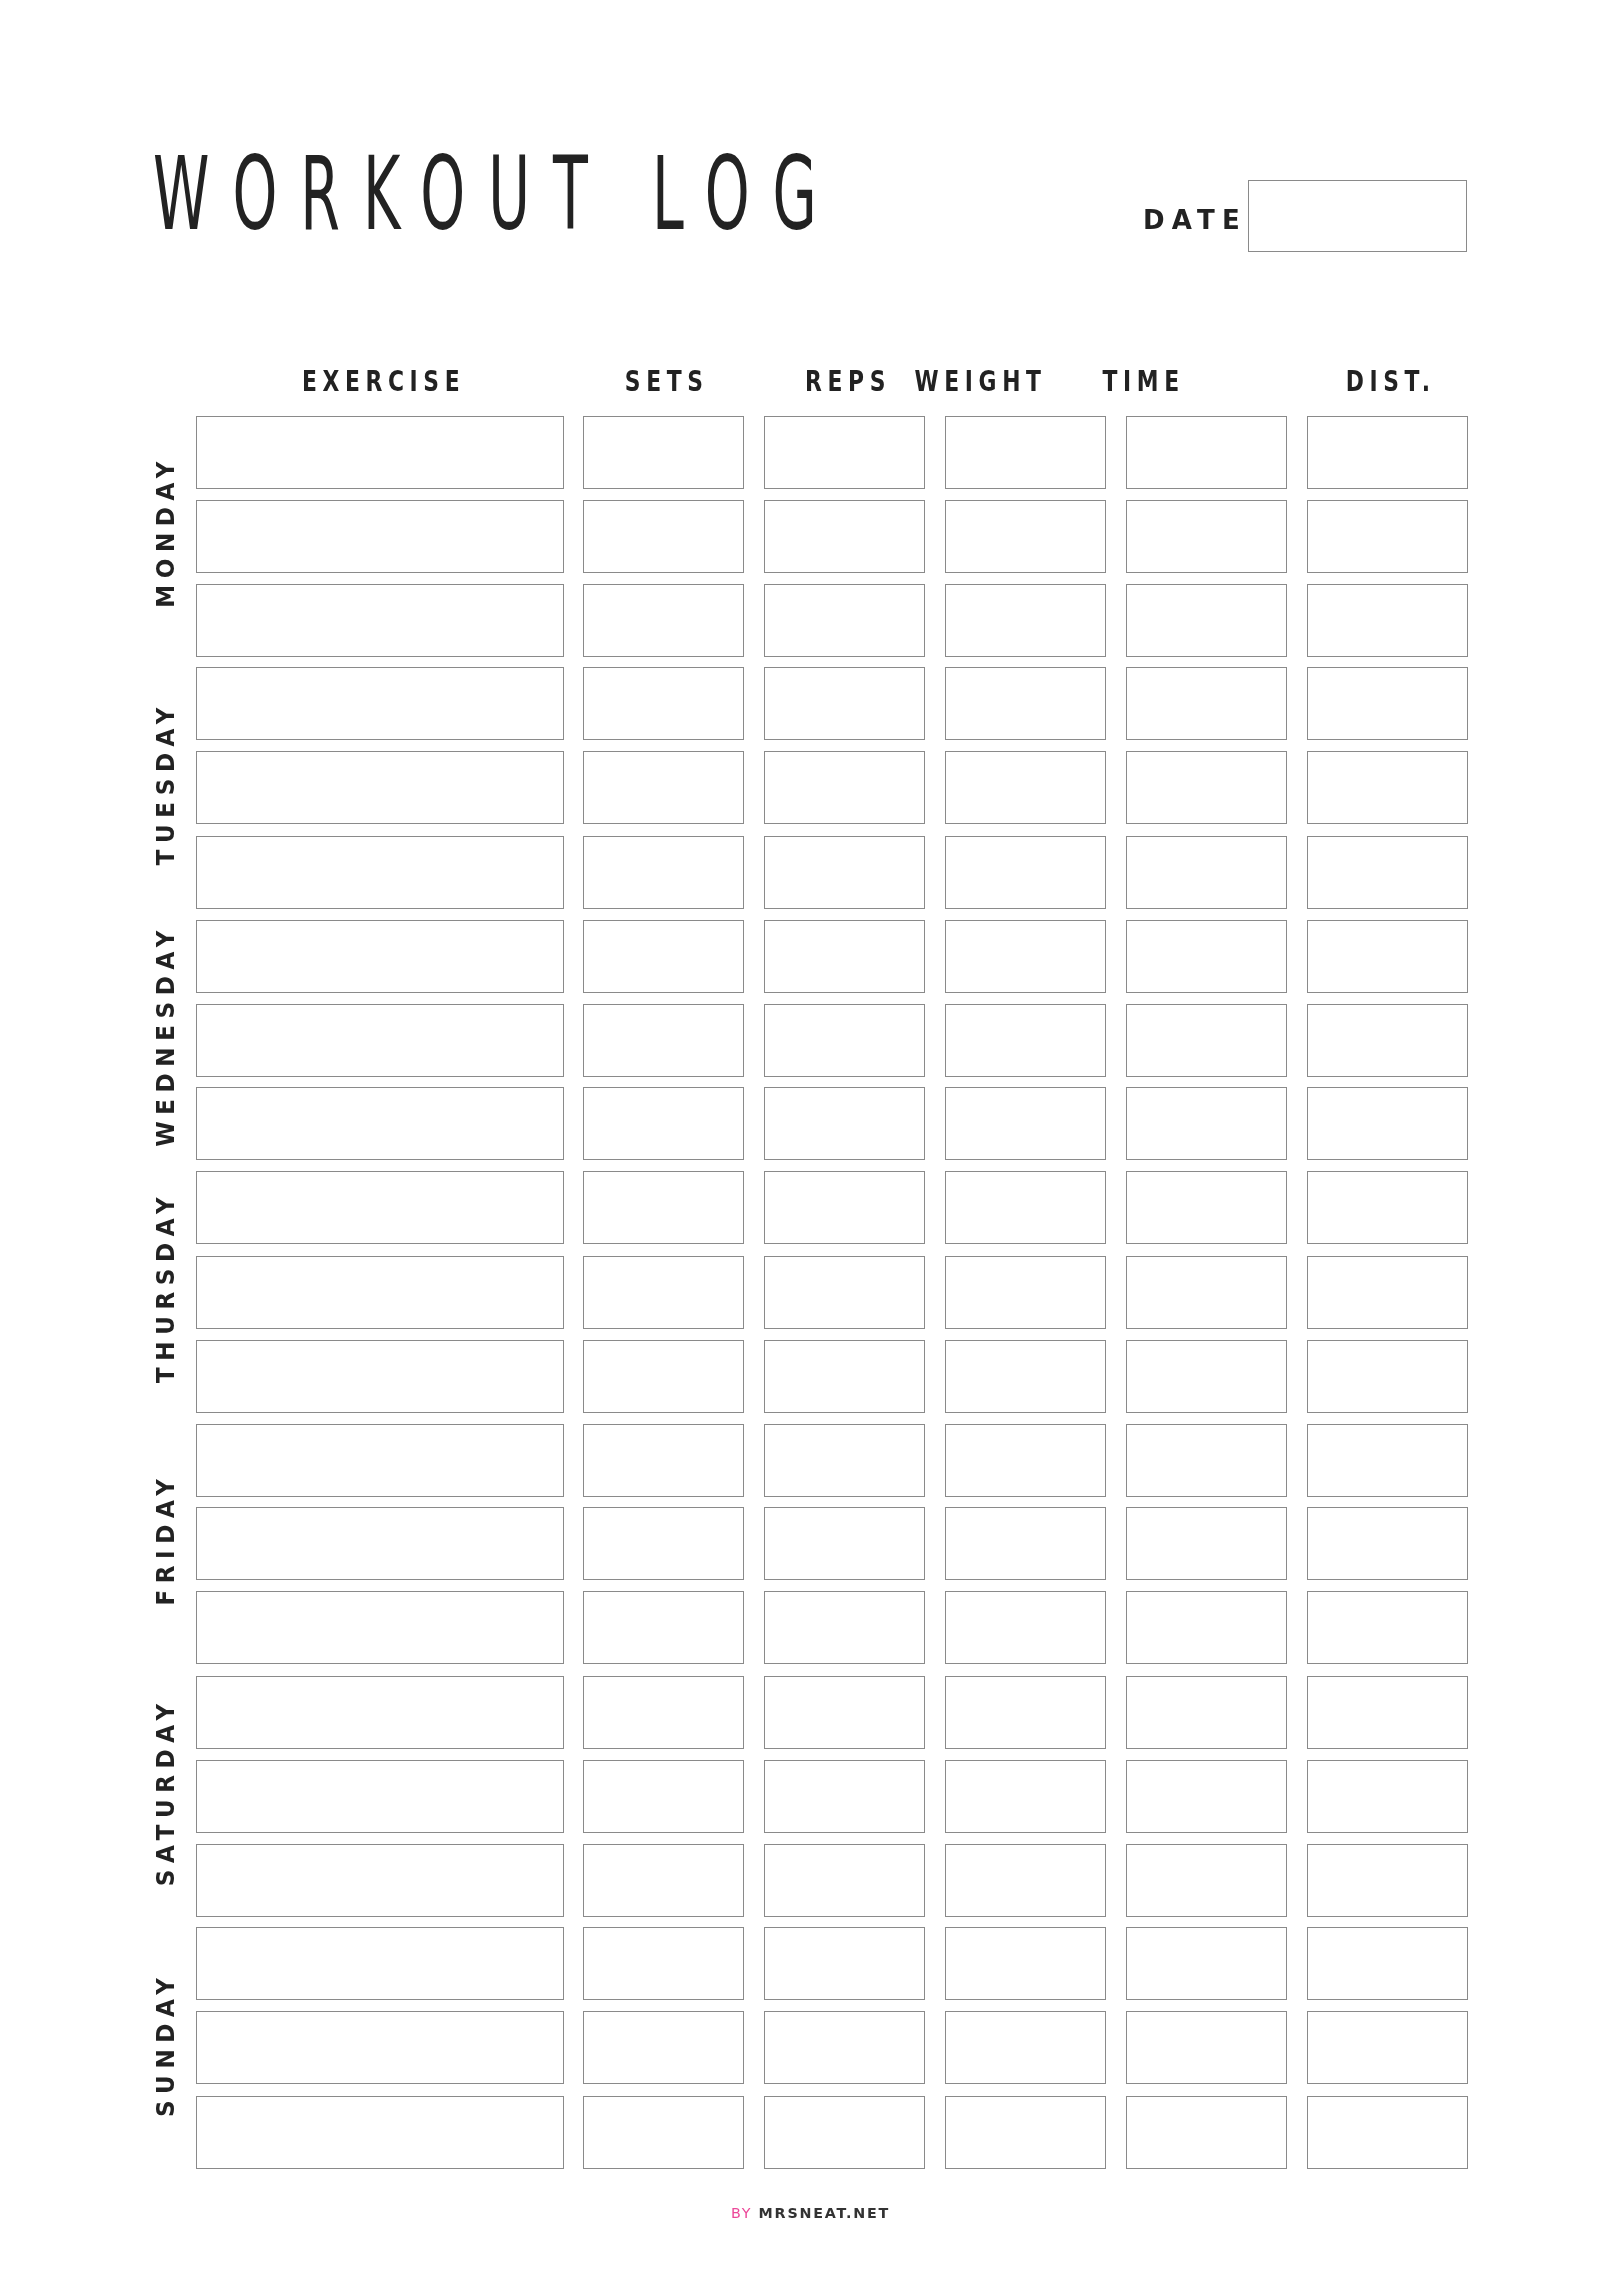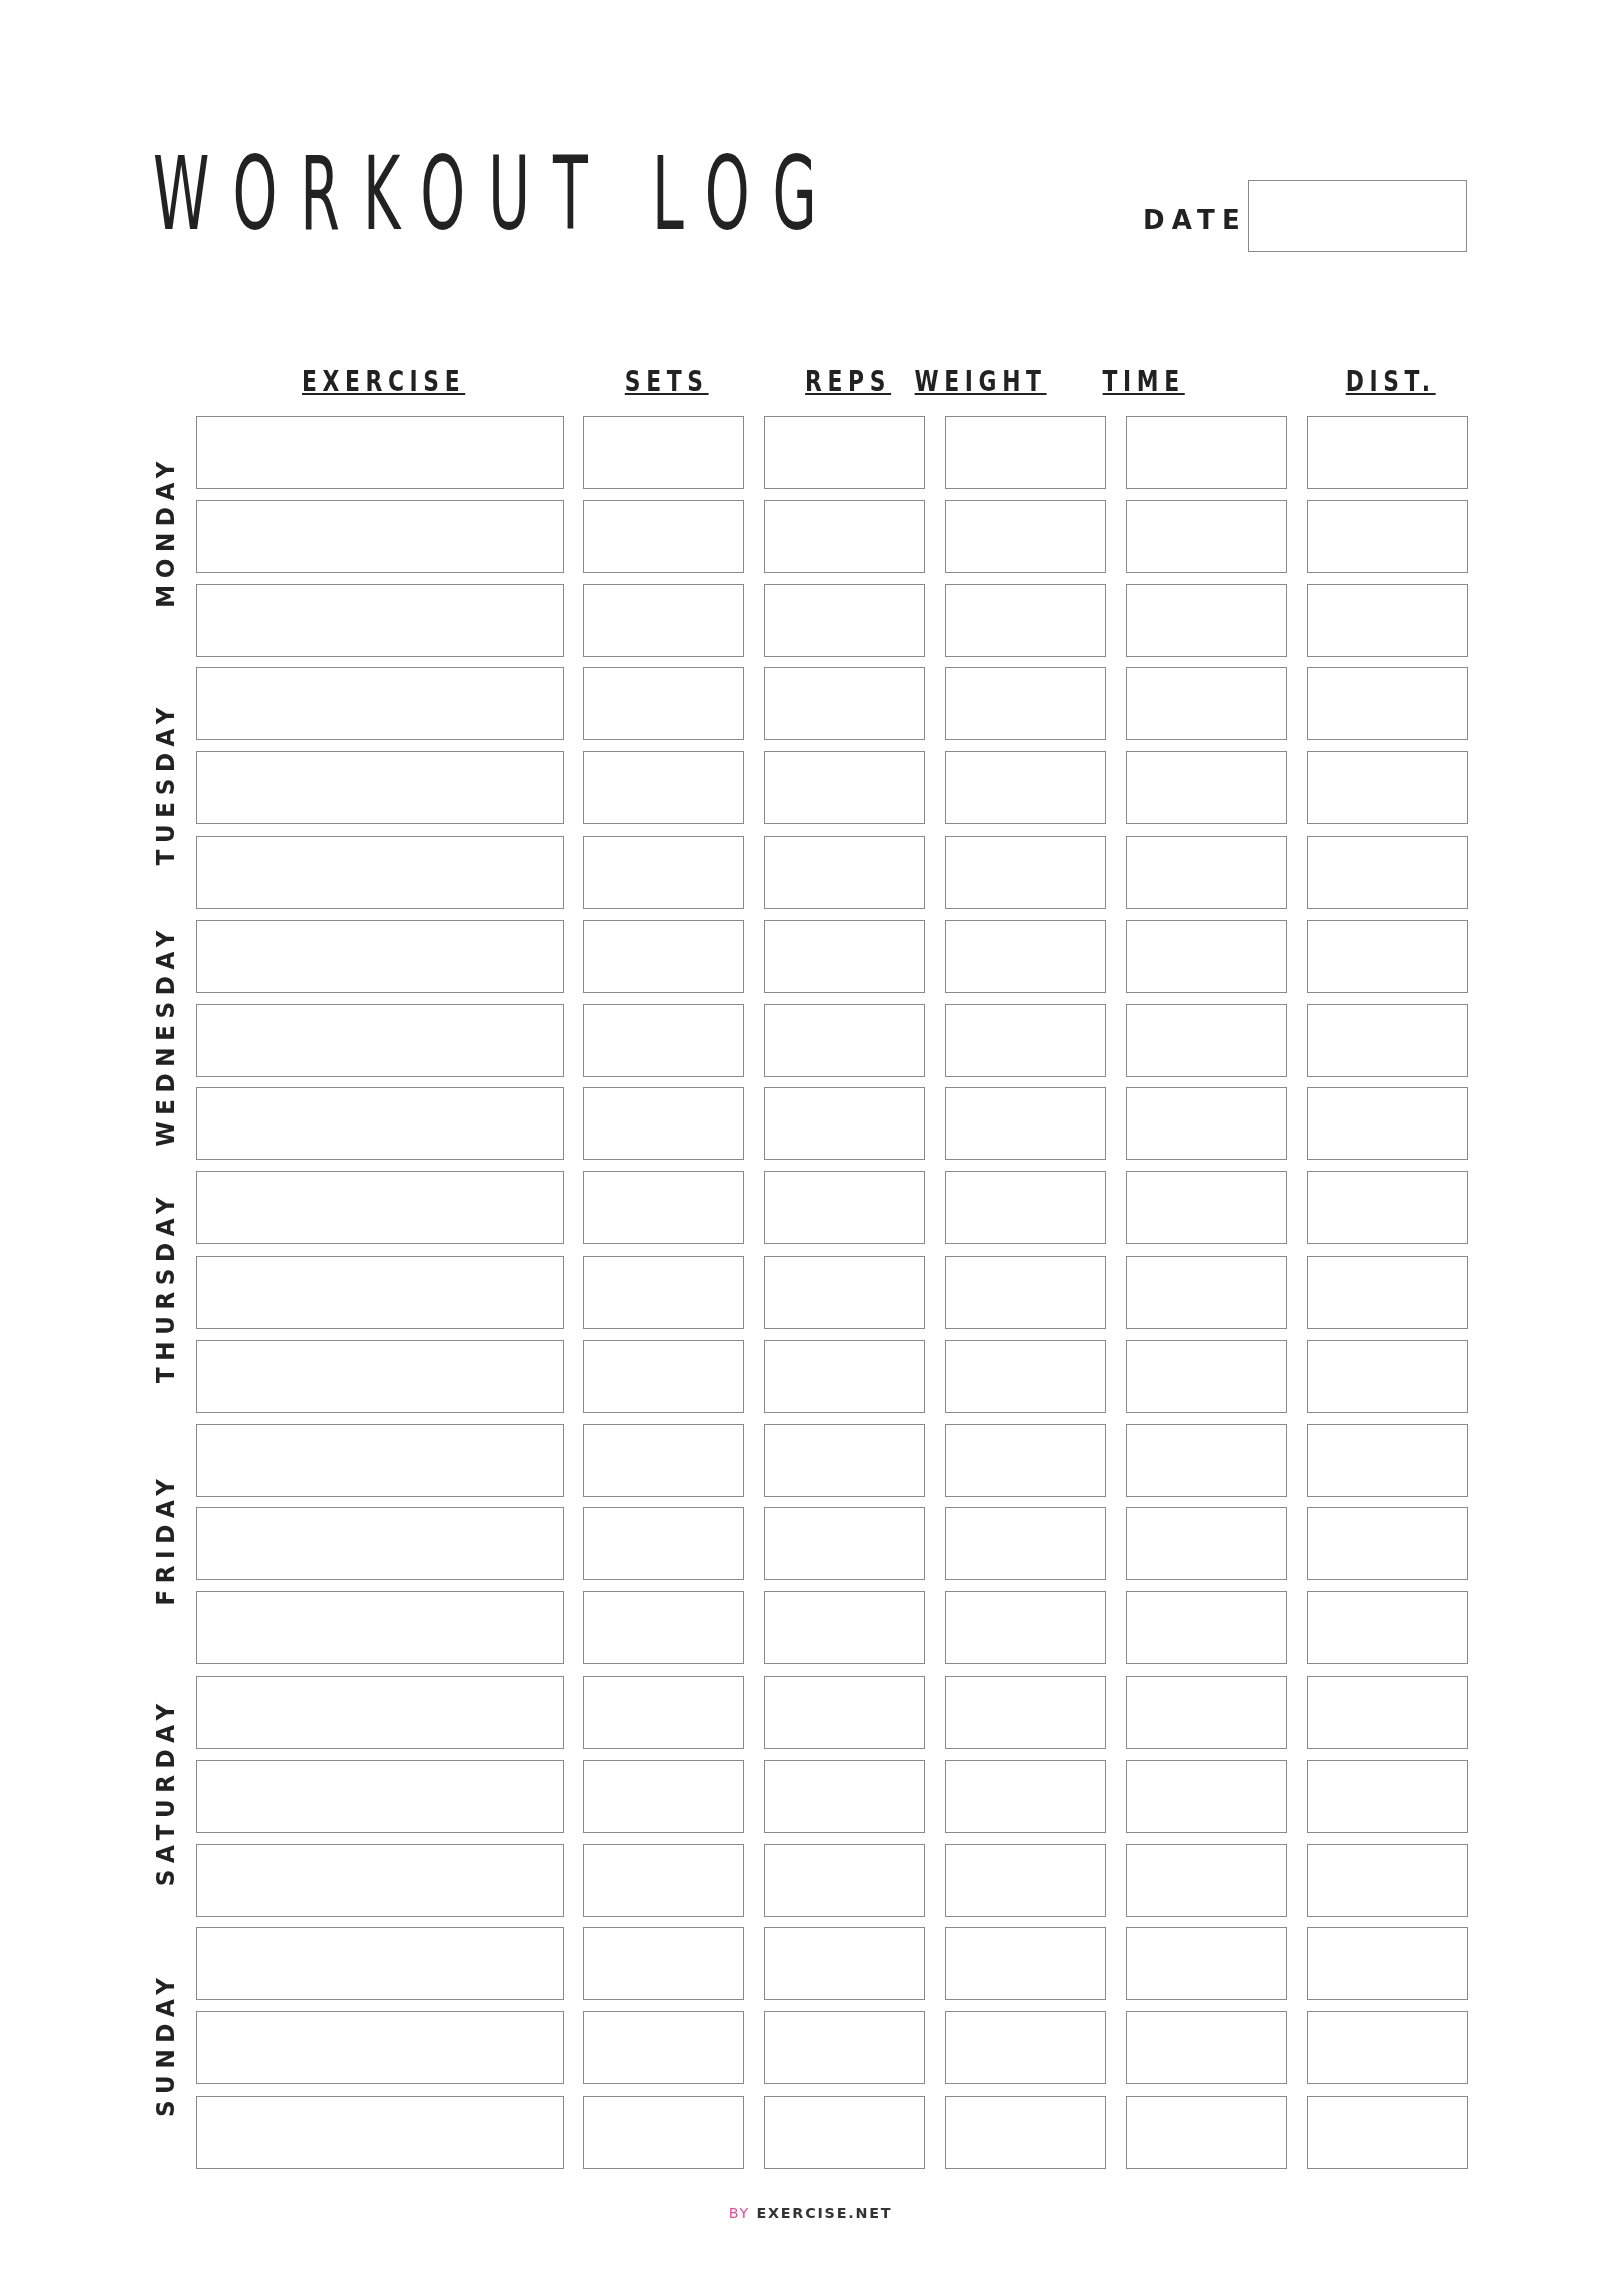--- a/index.html
+++ b/index.html
@@ -16,21 +16,21 @@
   .date-label {
     position: absolute; left: 1143px; top: 205px; font-family: "DejaVu Sans", sans-serif;
     font-weight: 700; font-size: 26px; line-height: 30px; letter-spacing: 7.2px; color: #222222;
   }
   .date-box {
     position: absolute; left: 1248px; top: 180px; width: 219px; height: 72px;
     box-sizing: border-box; border: 1.8px solid #8a8a8a; background: #fff;
   }
 
   .col-header {
-    position: absolute; top: 367px; height: 30px; display: flex; justify-content: center; align-items: flex-end; text-decoration: underline;
+    position: absolute; top: 367px; height: 30px; display: flex; justify-content: center; align-items: flex-end;
   }
   .col-header span {
     display: inline-block; font-family: "DejaVu Sans", sans-serif; font-weight: 700; font-size: 28px;
     line-height: 30px; letter-spacing: 7.2px; transform: scaleX(0.78); white-space: nowrap; color: #222222;
     margin-right: -7.2px;
   }
 
   .cell {
     position: absolute; box-sizing: border-box; height: 73px;
     border: 1.8px solid #8a8a8a; background: #ffffff;
@@ -273,15 +273,15 @@
       <div class="cell" style="left: 583px; width: 161px; top: 2096px;"></div>
       <div class="cell" style="left: 764px; width: 161px; top: 2096px;"></div>
       <div class="cell" style="left: 945px; width: 161px; top: 2096px;"></div>
       <div class="cell" style="left: 1126px; width: 161px; top: 2096px;"></div>
       <div class="cell" style="left: 1307px; width: 161px; top: 2096px;"></div>
     </div>
   </div>
 
 <div class="footer">
   <span class="by">BY</span>
-  <span class="site">EXERCISE.NET</span>
+  <span class="site">MRSNEAT.NET</span>
 </div>
 
 
 </body></html>

